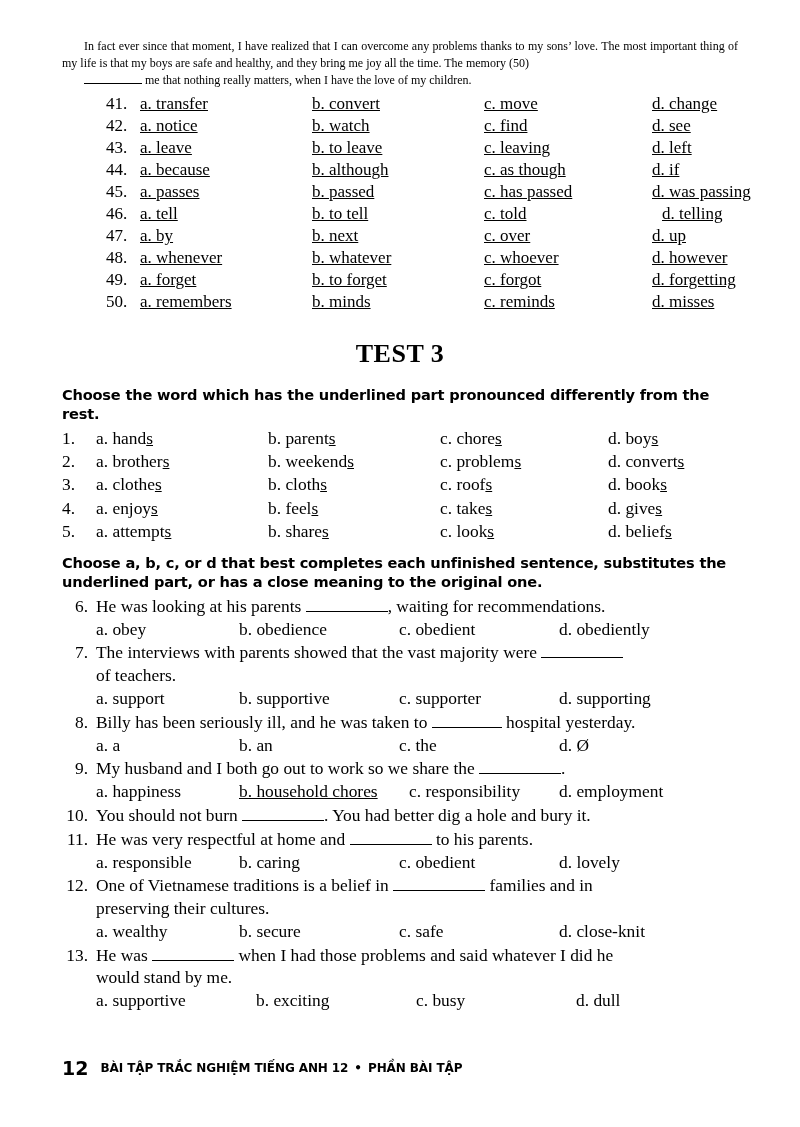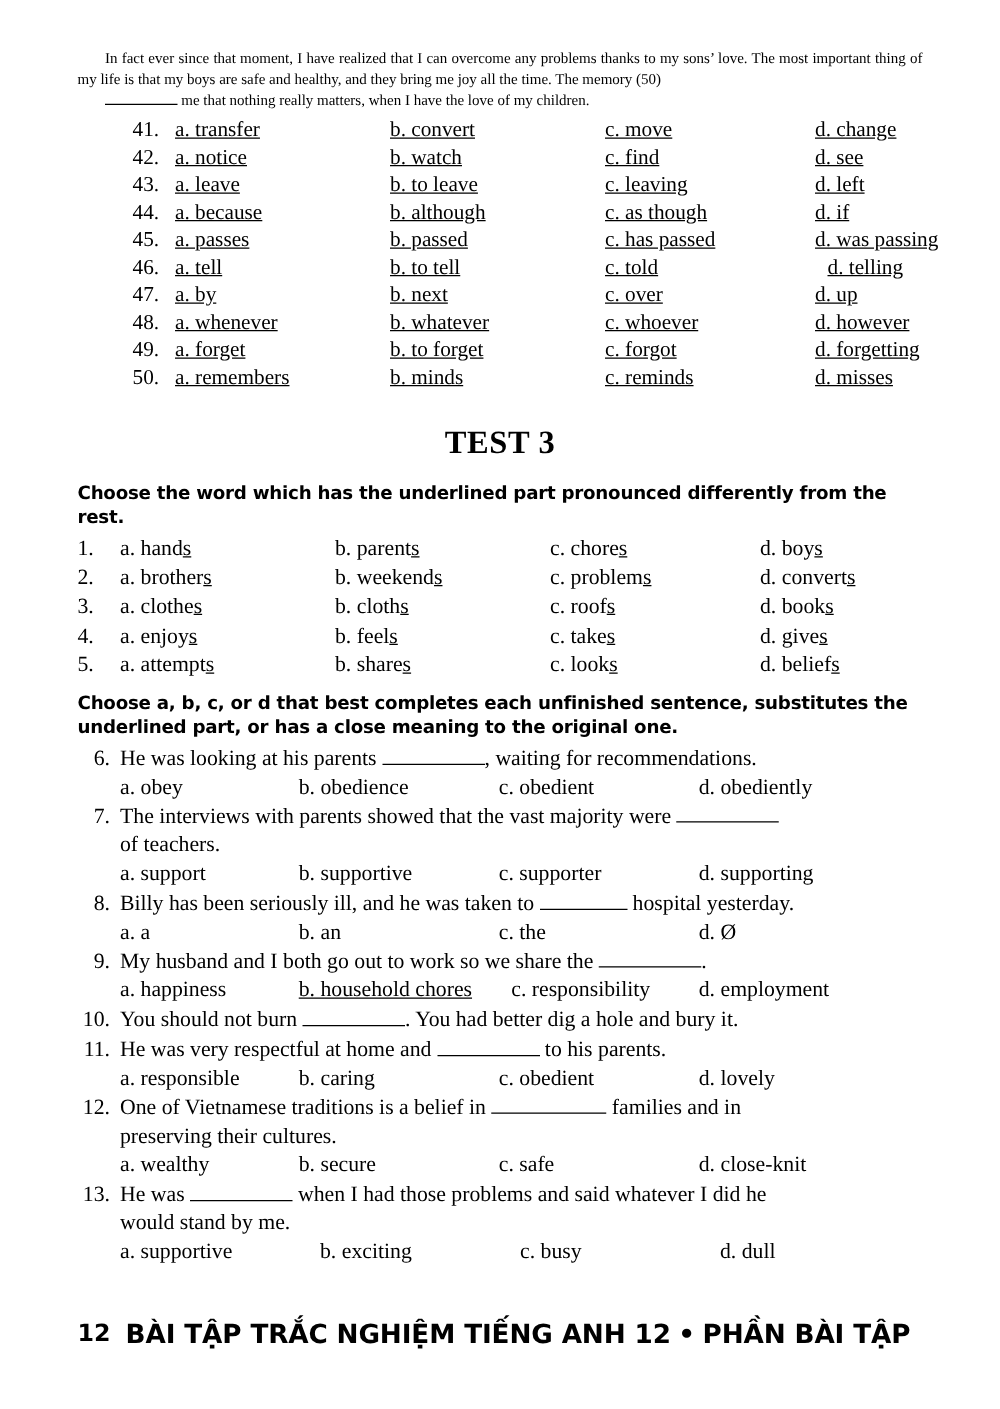--- a/index.html
+++ b/index.html
@@ -131,21 +131,21 @@
     align-items: center;
     font-family: "DejaVu Sans", sans-serif;
   }
   .footer .pagenum {
     font-weight: bold;
     font-size: 19px;
     margin-right: 12px;
   }
   .footer .ftext {
     font-weight: bold;
-    font-size: 21px;
+    font-size: 12px;
     letter-spacing: -0.1px;
   }
   .footer .dotsep { margin: 0 6px; }
 </style>
 </head>
 <body>
 
 <div class="page">
 
   <p class="para"><span class="indent"></span><span>In fact ever since that moment, I have realized that I can overcome any problems thanks to my sons’ love. The most important thing of my life is that my boys are safe and healthy, and they bring me joy all the time. The memory (50)</span><br><span style="display:inline-block;width:22px;"></span><span class="blank-sm"></span> <span>me that nothing really matters, when I have the love of my children.</span></p>

